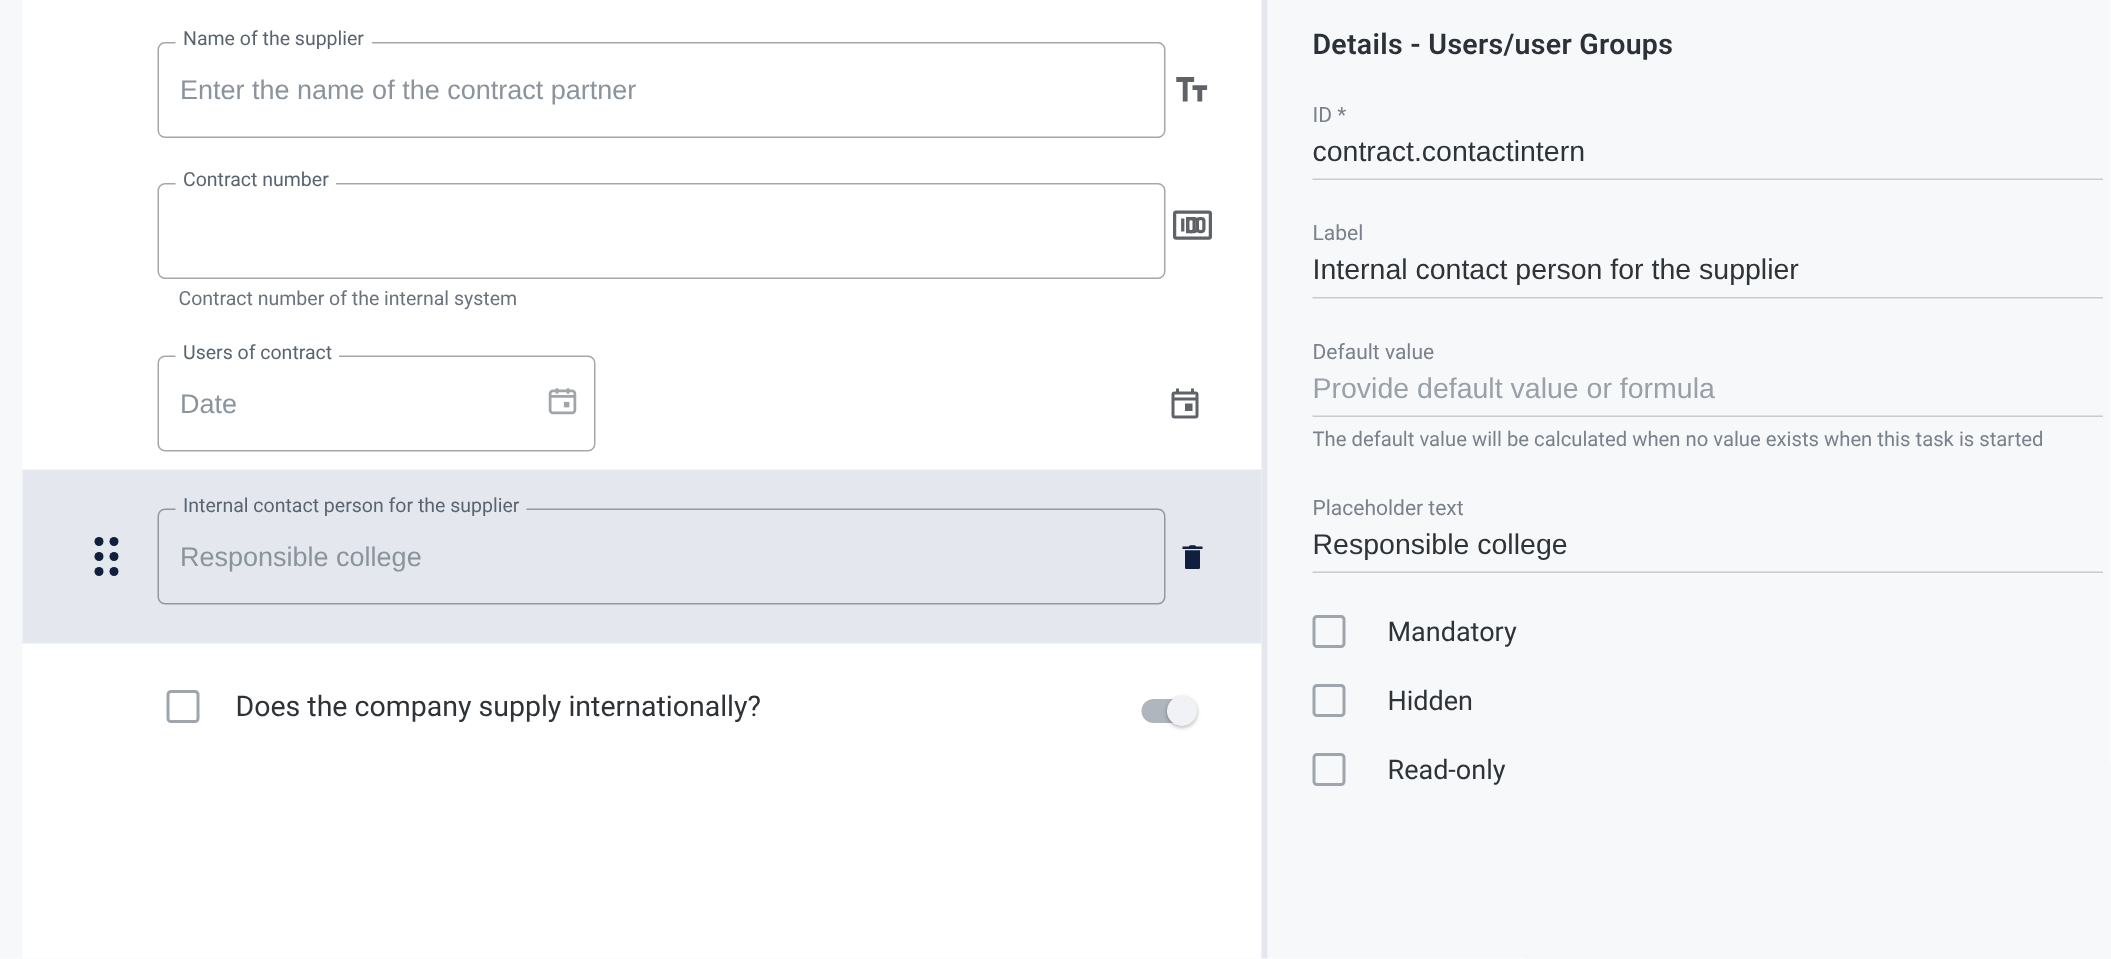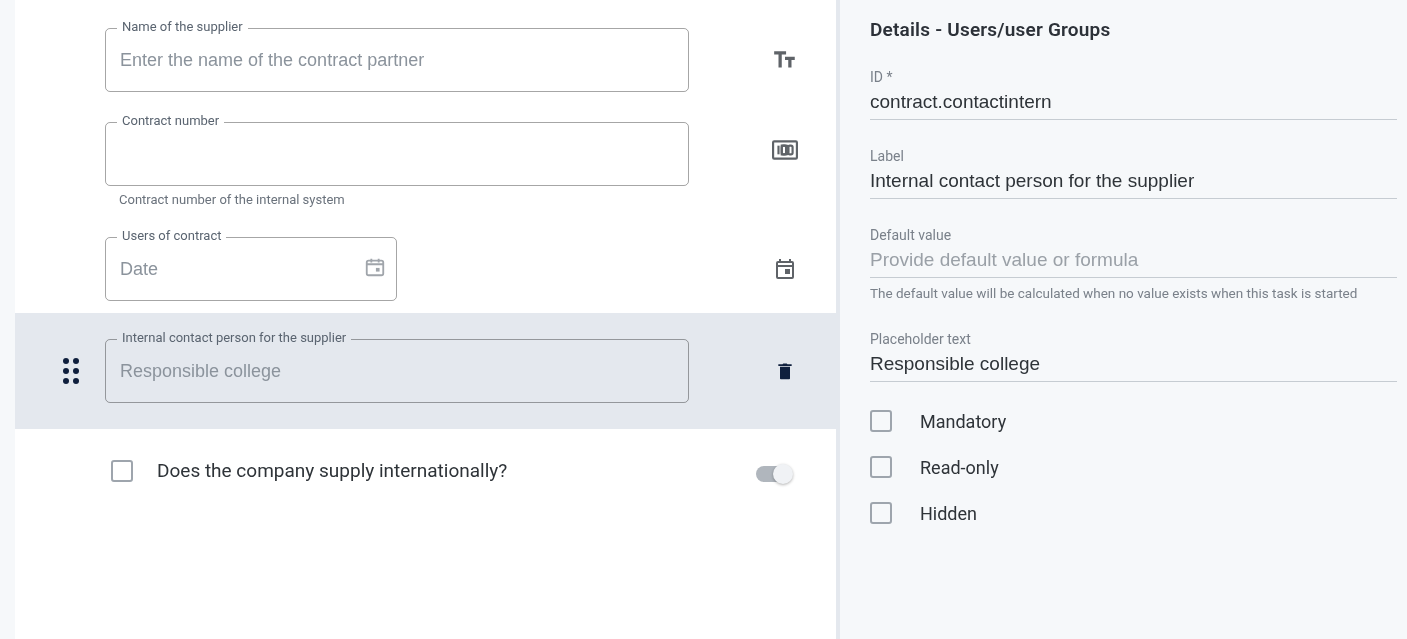--- a/index.html
+++ b/index.html
@@ -49,21 +49,21 @@
   .drag-handle span { width: 6px; height: 6px; border-radius: 50%; background: #0f1f3d; }
   .field-main { flex: 1; display: flex; flex-direction: column; }
   .outlined {
     position: relative;
     border: 1px solid rgba(0,0,0,0.35);
     border-radius: 5px;
     padding: 0 14px;
     display: flex;
     align-items: center;
     height: 64px;
-    width: 584px;
+    width: 672px;
     background: transparent;
   }
   .outlined.date { width: 292px; }
   .outlined .legend {
     position: absolute;
     top: -10px;
     left: 11px;
     background: #fff;
     padding: 0 5px;
     font-size: 13px;
@@ -275,20 +275,20 @@
     <input class="uinput" value="Responsible college" style="">
   </div>
 
   <div class="opt-list">
     <div class="opt">
       <div class="chk"></div>
       <span>Mandatory</span>
     </div>
     <div class="opt">
       <div class="chk"></div>
+      <span>Hidden</span>
+    </div>
+    <div class="opt">
+      <div class="chk"></div>
       <span>Read-only</span>
     </div>
-    <div class="opt">
-      <div class="chk"></div>
-      <span>Hidden</span>
-    </div>
   </div>
 </div>
 
 </body></html>

